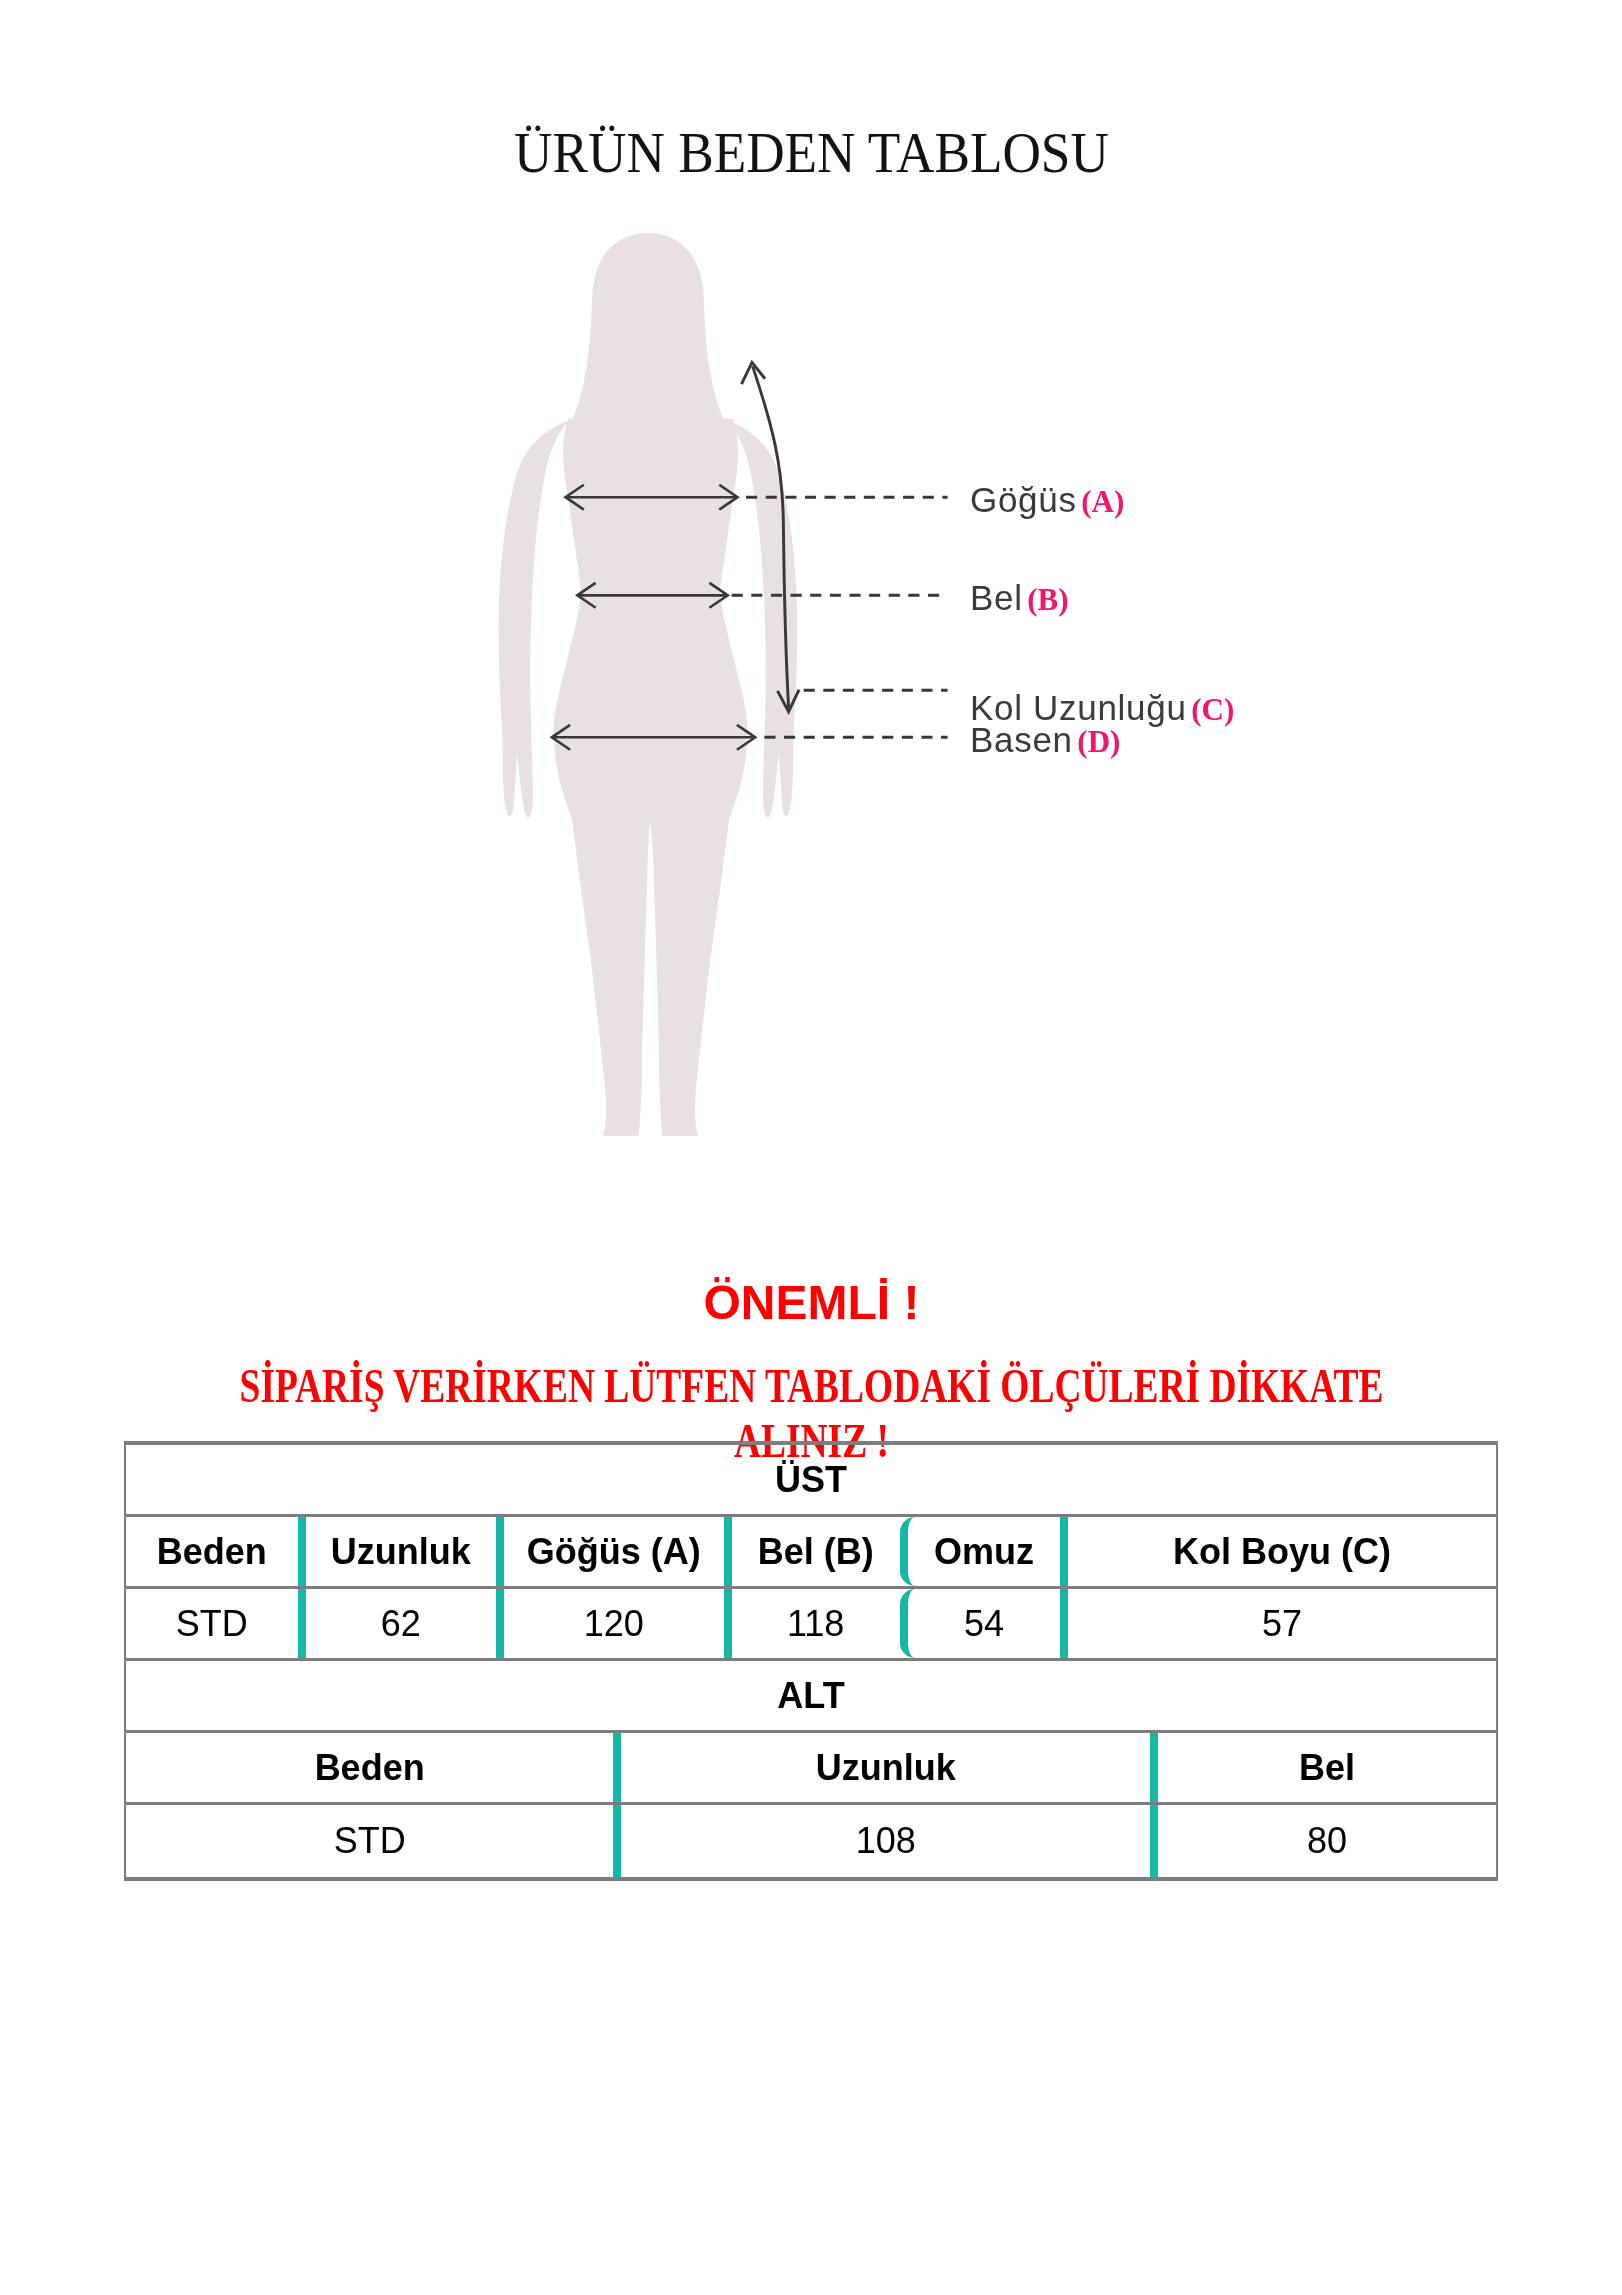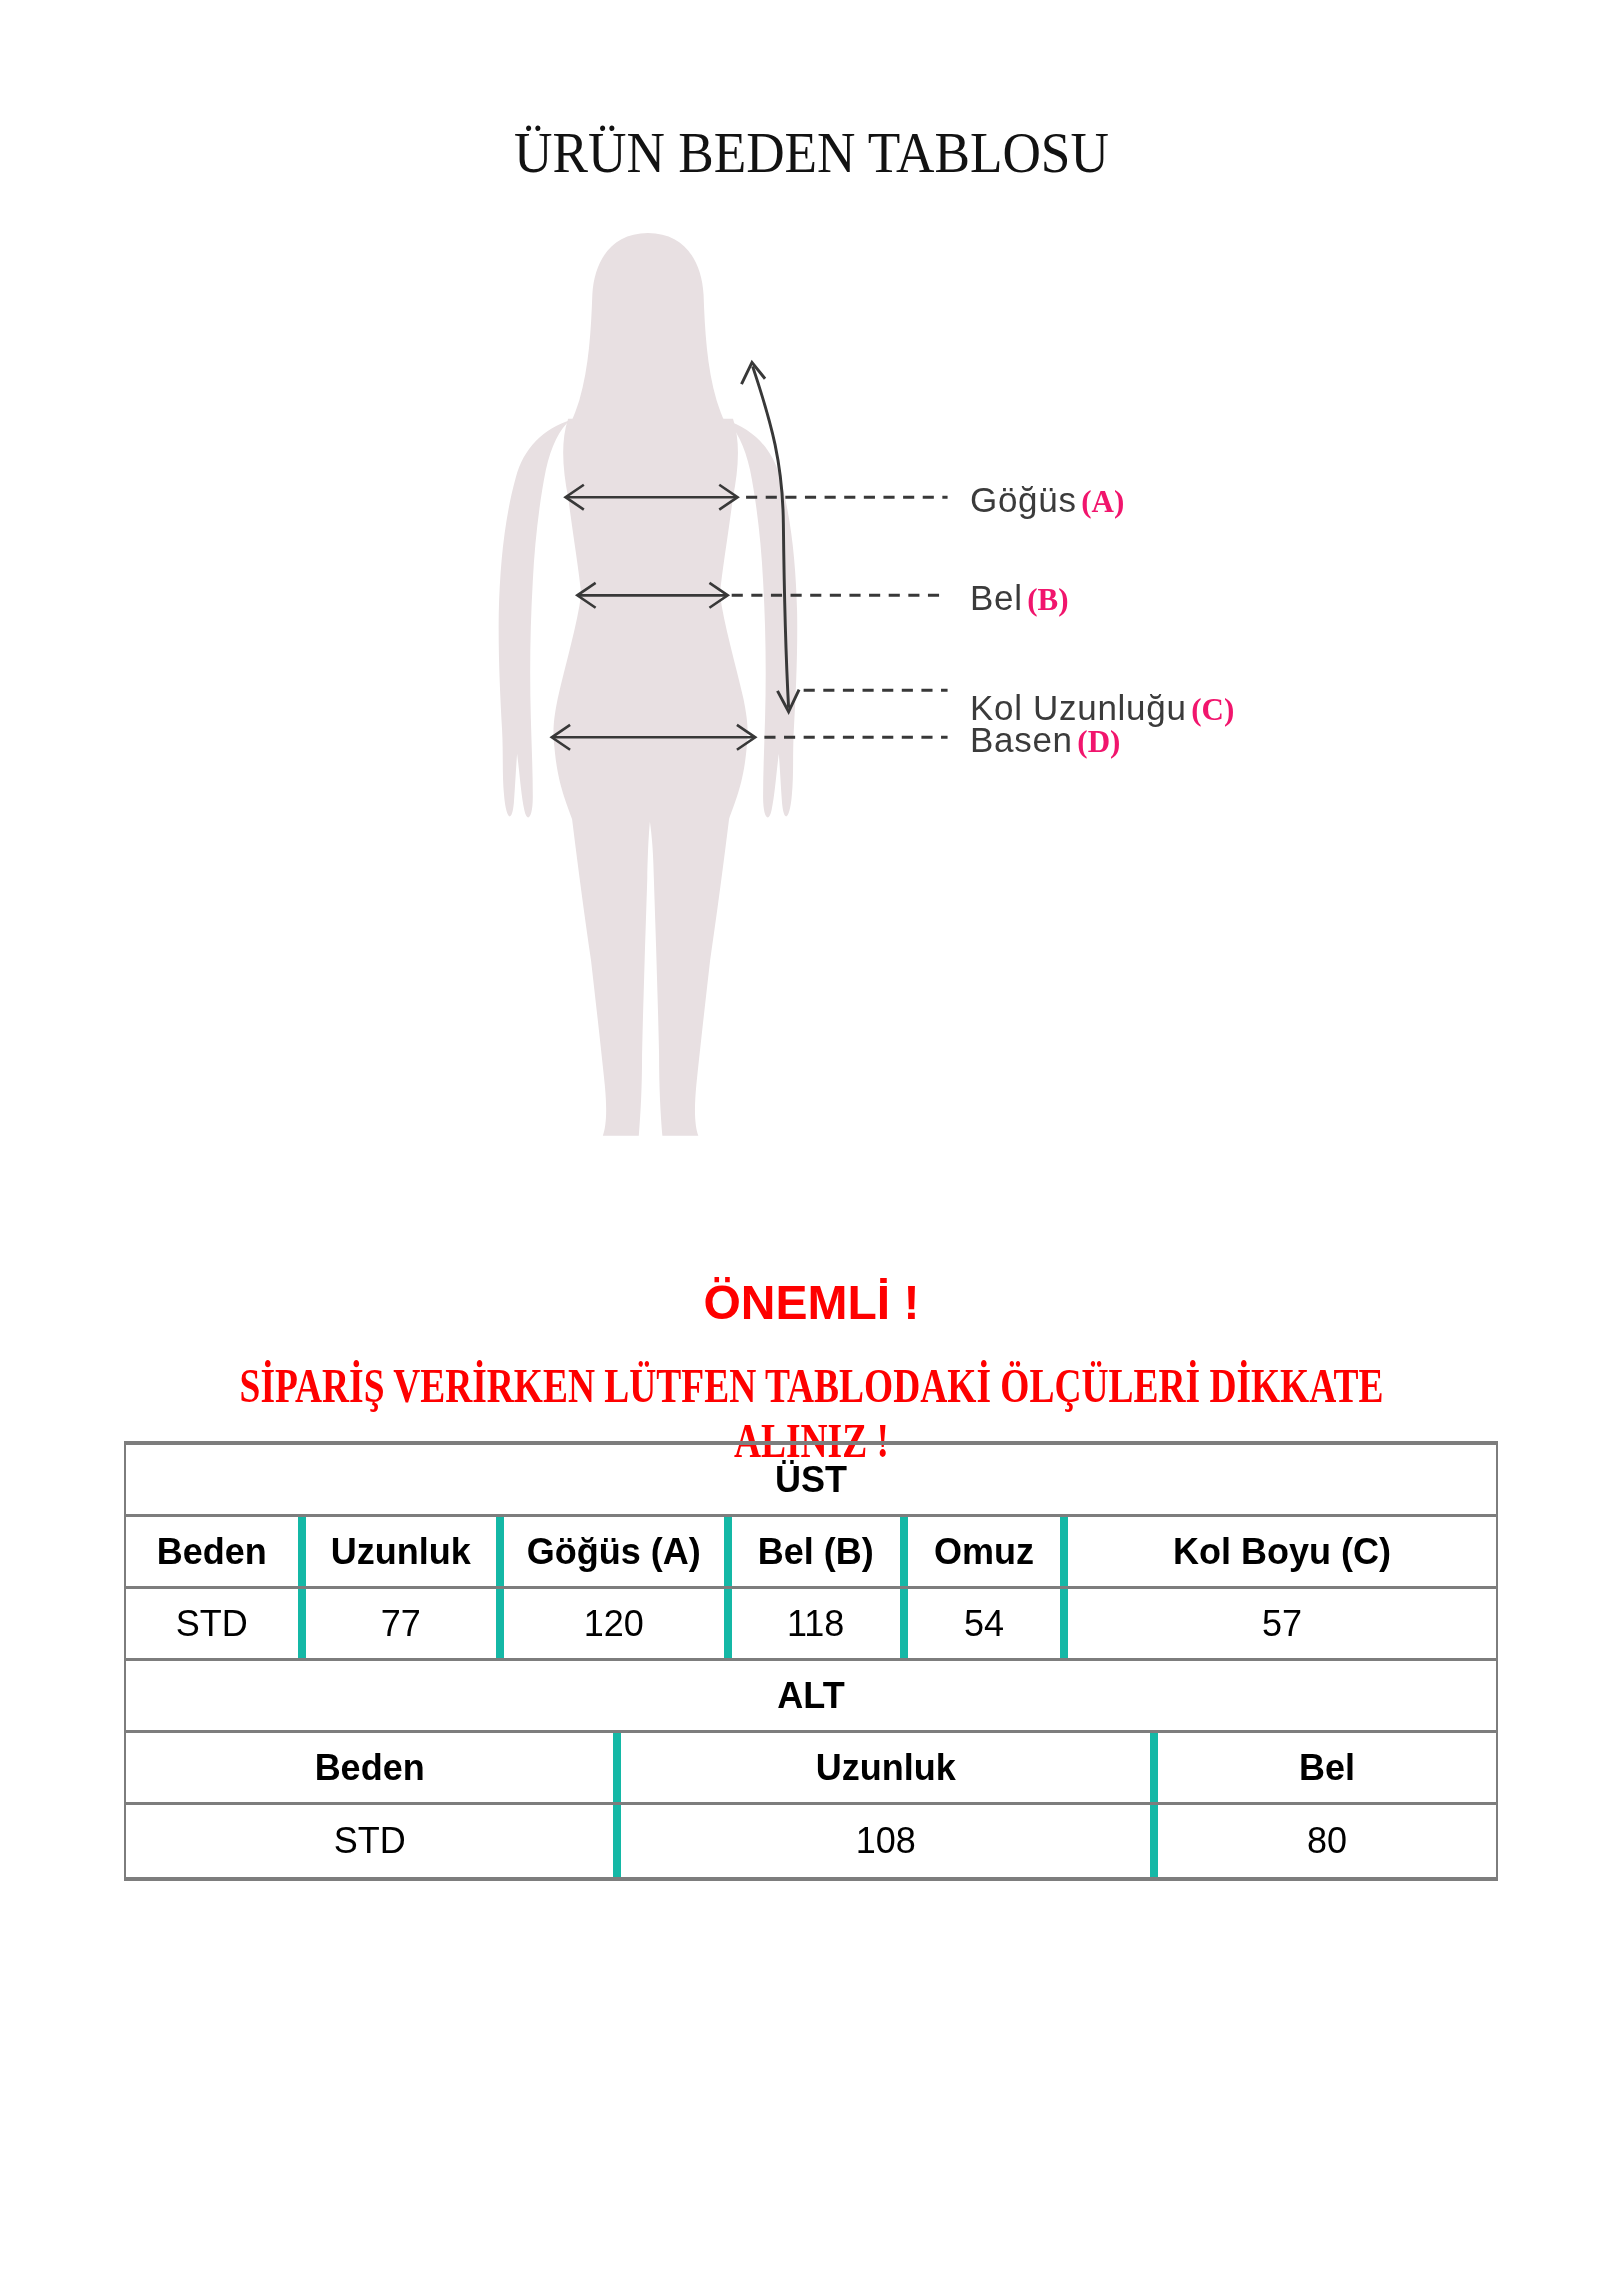--- a/index.html
+++ b/index.html
@@ -34,21 +34,21 @@
               font-size:36px;color:#000;}
   .t-row{display:flex;height:72px;box-sizing:border-box;border-bottom:3.9px solid #7d7d7d;}
   .t-row:last-child{border-bottom:none;}
   .cell{display:flex;align-items:center;justify-content:center;box-sizing:border-box;
         height:100%;}
   .cell + .cell{border-left:8px solid #14b8a6;}
   .cell.full{width:100%;}
   .bold{font-weight:700;}
   
   .cols-ust .c0{width:12.52%;} .cols-ust .c1{width:14.48%;} .cols-ust .c2{width:16.62%;}
-  .cols-ust .c3{width:12.86%;} .cols-ust .c4{width:11.71%;} .cols-ust .c5{width:31.81%;}
+  .cols-ust .c3{width:12.86%;} .cols-ust .c4{width:11.71%;border-radius:15px;} .cols-ust .c5{width:31.81%;}
   
   .cols-alt .c0{width:35.57%;} .cols-alt .c1{width:39.19%;} .cols-alt .c2{width:25.24%;}
 </style>
 </head>
 <body>
 
 <div id="page">
 
   <div class="page-title">ÜRÜN BEDEN TABLOSU</div>
 
@@ -139,21 +139,21 @@
       <div class="cell c0">Beden</div>
       <div class="cell c1">Uzunluk</div>
       <div class="cell c2">Göğüs (A)</div>
       <div class="cell c3">Bel (B)</div>
       <div class="cell c4">Omuz</div>
       <div class="cell c5">Kol Boyu (C)</div>
     </div>
 
     <div class="t-row cols-ust">
       <div class="cell c0">STD</div>
-      <div class="cell c1">77</div>
+      <div class="cell c1">62</div>
       <div class="cell c2">120</div>
       <div class="cell c3">118</div>
       <div class="cell c4">54</div>
       <div class="cell c5">57</div>
     </div>
 
     <div class="t-row">
       <div class="cell full bold">ALT</div>
     </div>
 

